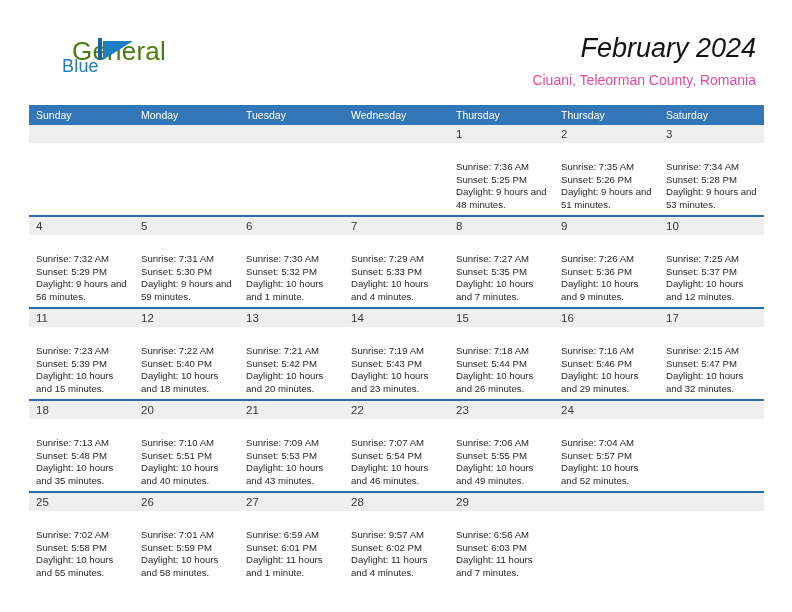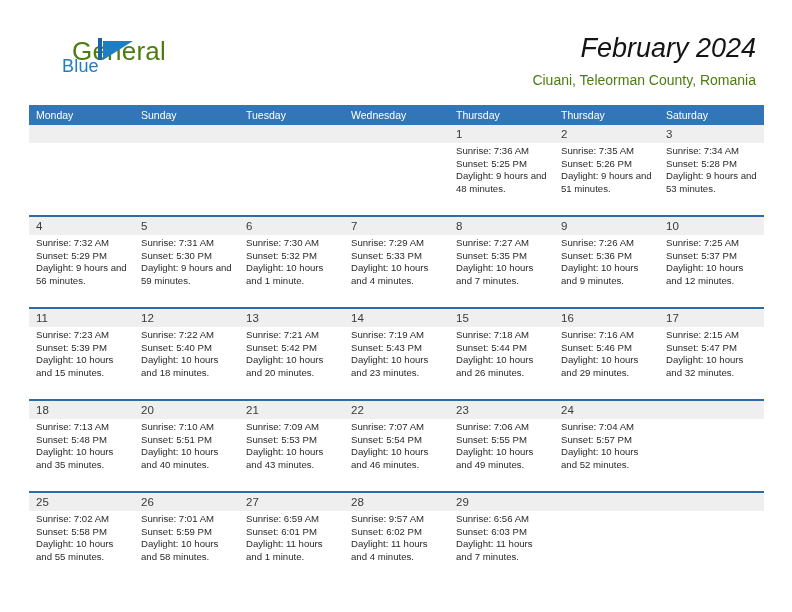--- a/index.html
+++ b/index.html
@@ -92,21 +92,21 @@
     font-size: 27px;
     color: #141414;
     line-height: 32px;
     white-space: nowrap;
     font-family: "Liberation Sans", sans-serif;
     font-style: italic;
   }
   .location-subtitle {
     margin-top: 8px;
     font-size: 14px;
-    color: #4d7c0f;
+    color: #ec4899;
     line-height: 17px;
     white-space: nowrap;
     font-family: "Liberation Sans", sans-serif;
   }
 
   
   .calendar {
     position: absolute;
     left: 29px;
     top: 105px;
@@ -162,21 +162,21 @@
   }
   .day-number {
     position: relative;
     height: 18px;
     line-height: 18px;
     font-size: 11.5px;
     color: #3a3a3a;
     font-family: "Liberation Sans", sans-serif;
   }
   .day-info {
-    margin-top: 2px;
+    margin-top: 18px;
     font-size: 9.6px;
     line-height: 12.6px;
     color: #2a2a2a;
     font-family: "Liberation Sans", sans-serif;
   }
   .day-info div {
     white-space: nowrap;
   }
   .day-info .daylight {
     white-space: normal;
@@ -201,22 +201,22 @@
     <div class="title-block">
       <div class="month-title">February 2024</div>
       <div class="location-subtitle">Ciuani, Teleorman County, Romania</div>
     </div>
 
   </div>
 
   <div class="calendar">
 
     <div class="weekday-row">
+      <div class="weekday-cell">Sunday</div>
       <div class="weekday-cell">Monday</div>
-      <div class="weekday-cell">Sunday</div>
       <div class="weekday-cell">Tuesday</div>
       <div class="weekday-cell">Wednesday</div>
       <div class="weekday-cell">Thursday</div>
       <div class="weekday-cell">Thursday</div>
       <div class="weekday-cell">Saturday</div>
     </div>
 
     <div id="weeks-container">
         <div class="week-row">
           <div class="daynum-band"></div>

